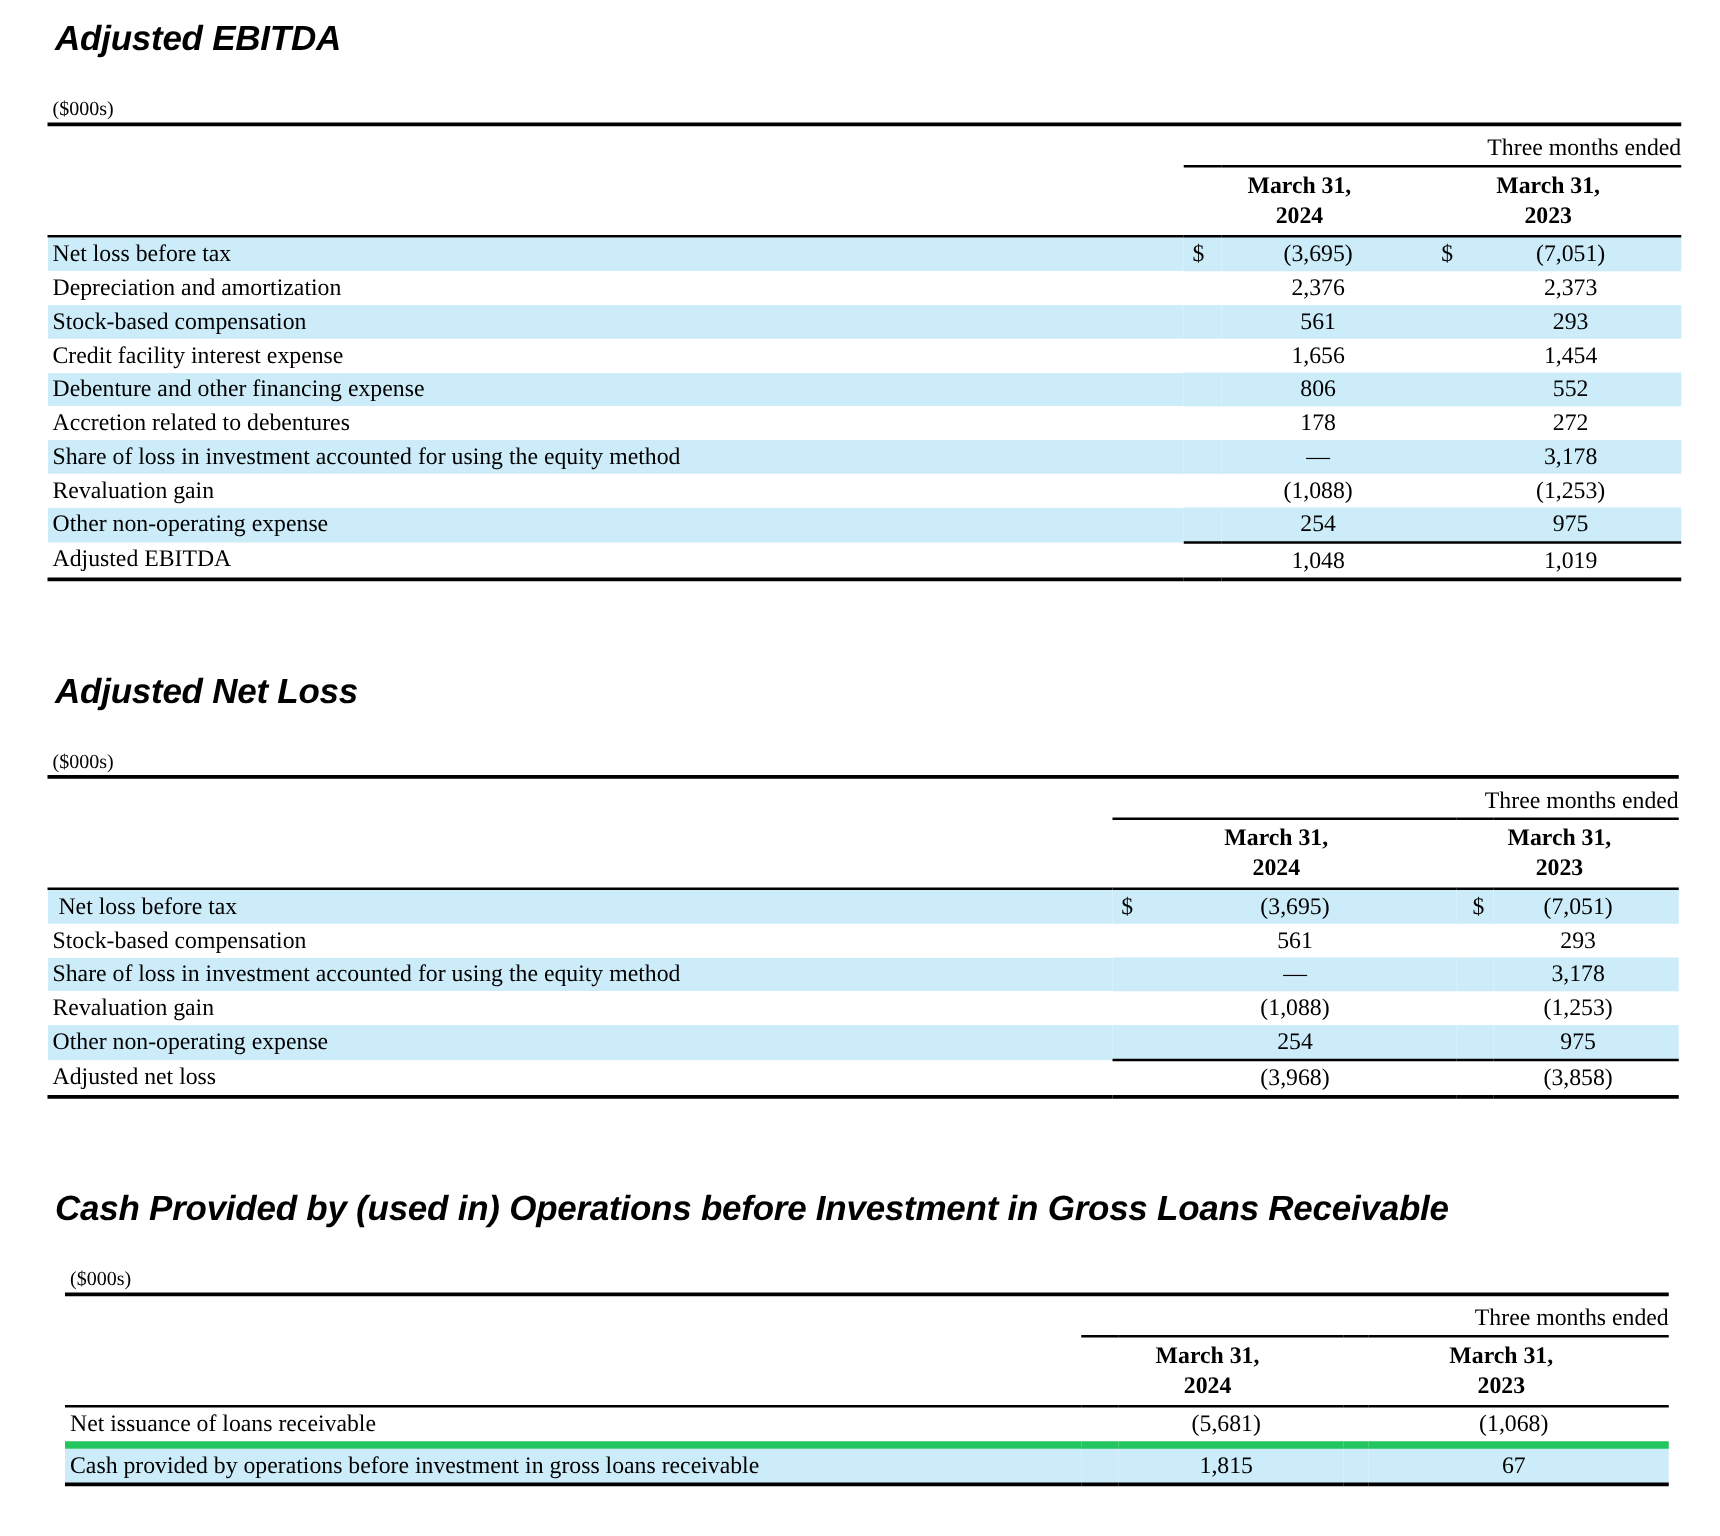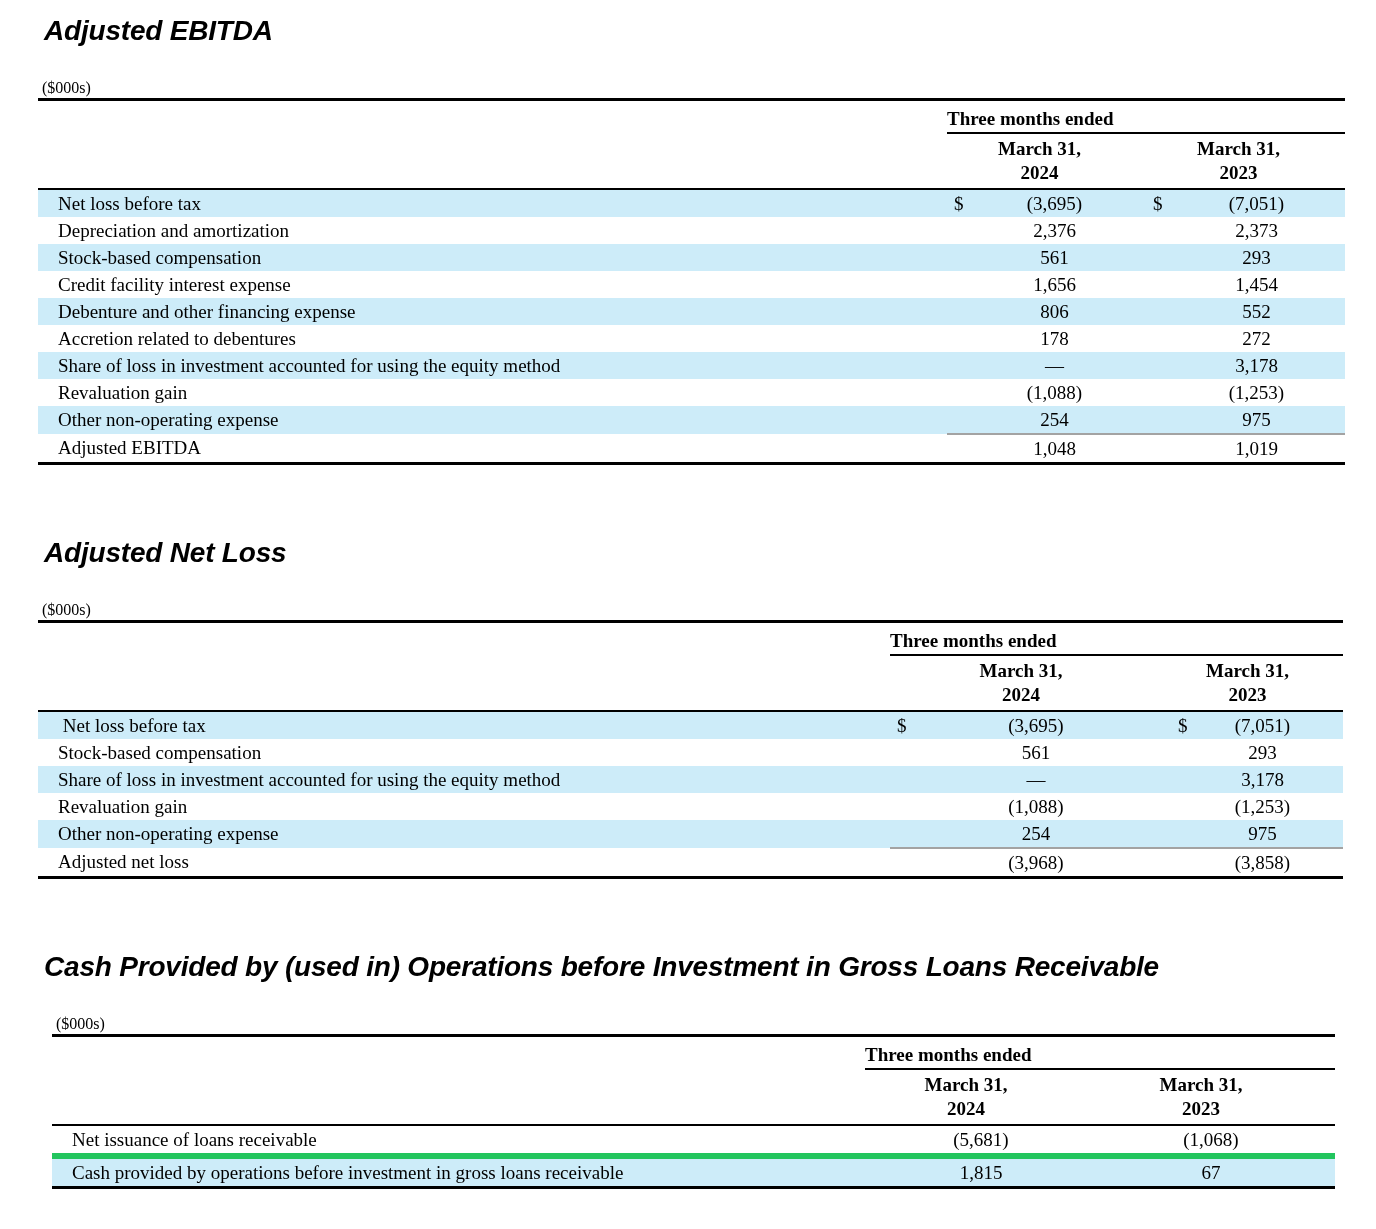--- a/index.html
+++ b/index.html
@@ -37,44 +37,44 @@
     font-size:19px;
   }
   .s0 table.fin-table { width:1307px; }
   .s1 table.fin-table { width:1305px; }
   .s2 table.fin-table { width:1283px; }
 
   th, td { margin:0; padding:0; font-weight:normal; }
 
   tr.period-row td.label-col { border:none; }
   th.period-header {
-    font-weight:bold; text-align:left;
+    font-weight:normal; text-align:right;
     border-bottom:2px solid #000;
     height:26px; vertical-align:middle;
   }
   tr.dates-row th, tr.dates-row td {
     border-bottom:2px solid #000;
     text-align:center;
   }
   th.date-col {
     font-weight:bold; text-align:right;
     height:54px; vertical-align:middle;
     line-height:24px; padding-right:8px;
   }
   .s1 th.date-col { padding-right:13px; }
 
   tbody td { height:27px; vertical-align:middle; }
-  td.cell-label { text-align:left; padding-left:20px; white-space:pre; overflow:hidden; }
+  td.cell-label { text-align:left; padding-left:4px; white-space:pre; overflow:hidden; }
   td.cell-cur  { text-align:left; padding-left:7px; }
   td.cell-cur2 { padding-left:13px; }
   td.cell-val  { text-align:center; padding-right:8px; white-space:nowrap; }
   .s1 td.cell-val { padding-right:13px; }
 
   tr.shaded td { background:var(--stripe, #cdecf9); }
-  tr.rule-values td:not(.cell-label) { border-top:2px solid #a3a3a3; }
+  tr.rule-values td:not(.cell-label) { border-top:2px solid #000000; }
   tr.rule-full td { border-top:6px solid #22c55e; }
   tr.total td { border-bottom:3px solid #000; }
 </style>
 </head>
 <body style="background: rgb(255, 255, 255); color: rgb(0, 0, 0);">
 
 <section class="report-block s0">
   <h2 class="block-title">Adjusted EBITDA</h2>
   <div class="units-row">($000s)</div>
   <table class="fin-table">

